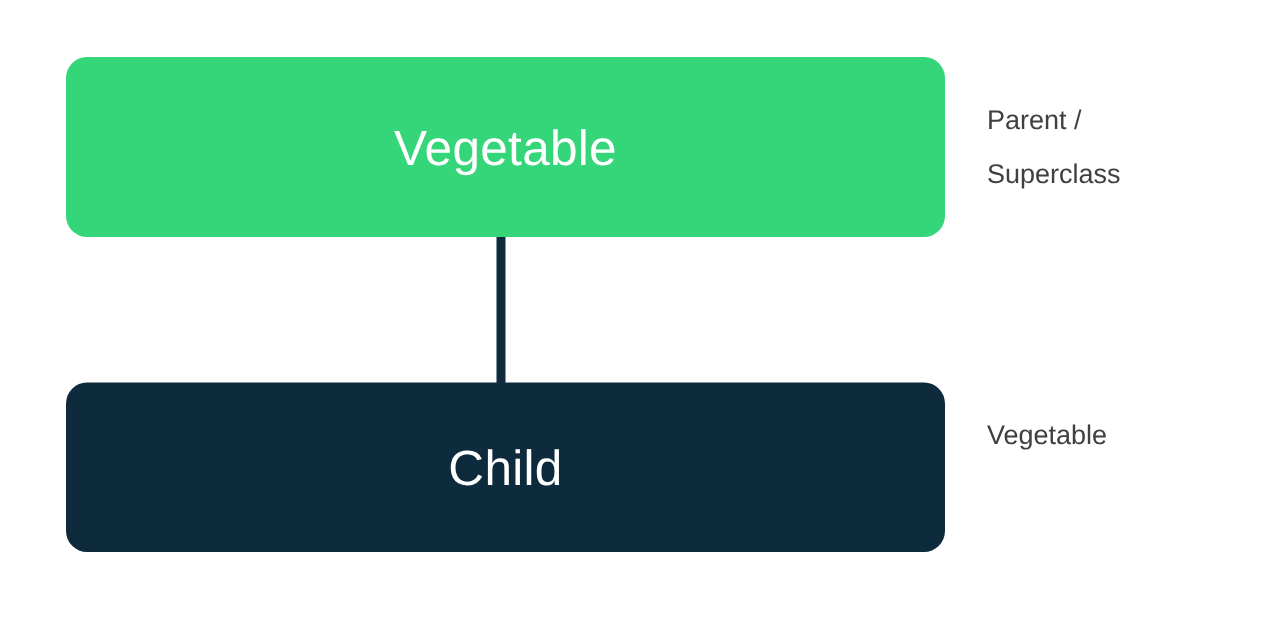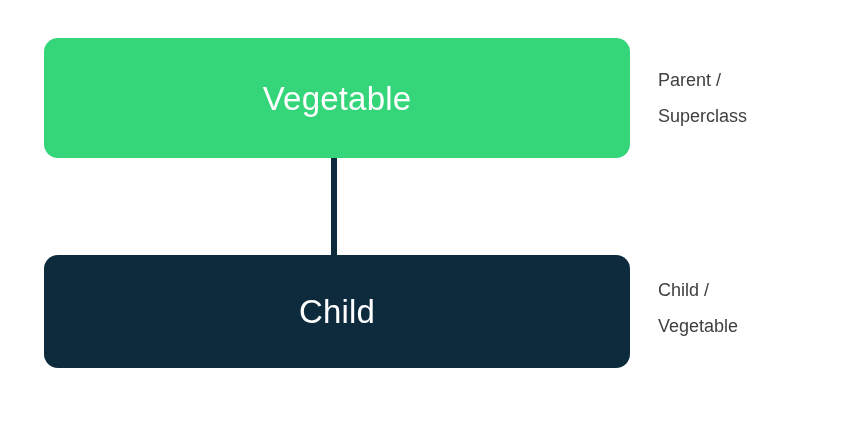--- a/index.html
+++ b/index.html
@@ -102,17 +102,16 @@
   <div class="class-box" id="child-box">
     <span class="box-label">Child</span>
   </div>
 
   <div class="annotation" id="parent-annotation">
     <span class="ann-line">Parent /</span>
     <span class="ann-line">Superclass</span>
   </div>
 
   <div class="annotation" id="child-annotation">
-    <span class="ann-line">Child /</span>
     <span class="ann-line">Vegetable</span>
   </div>
 
 </div>
 
 </body></html>

